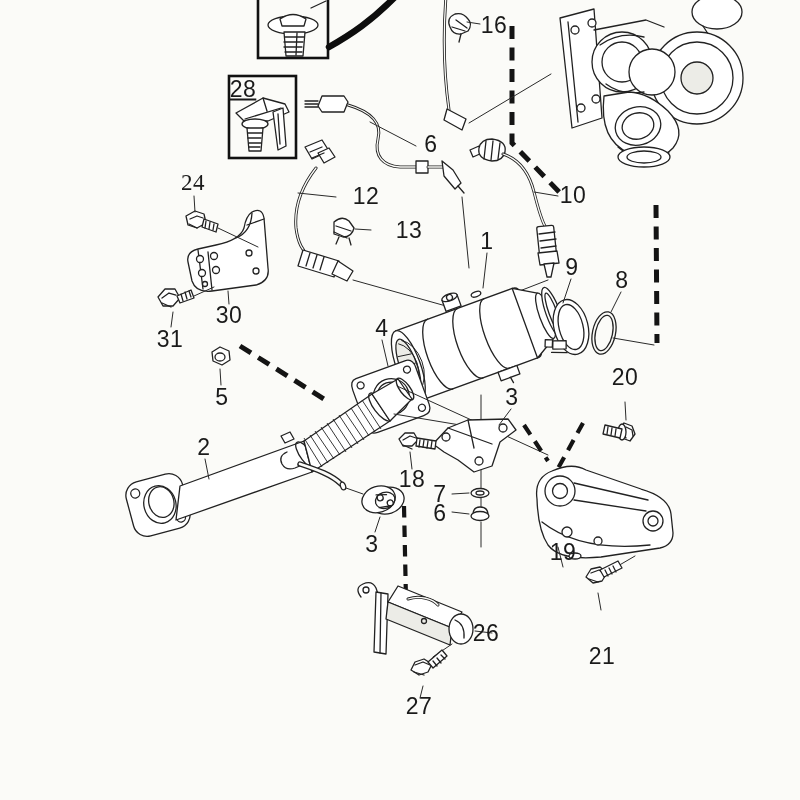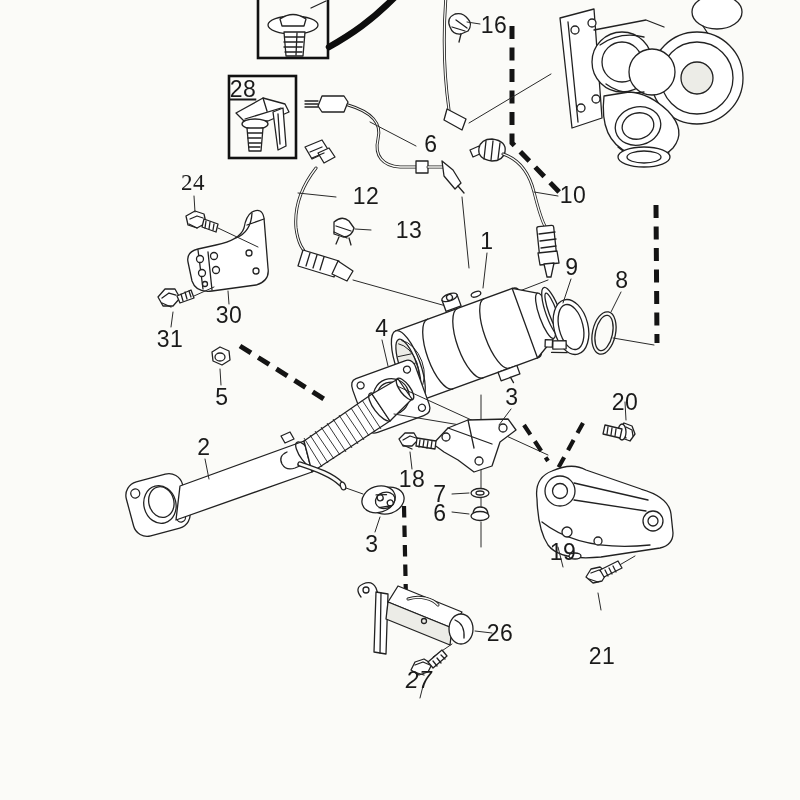--- a/index.html
+++ b/index.html
@@ -363,22 +363,22 @@
       <div class="callout" style="left: 622px; top: 280px;">8</div>
       <div class="callout" style="left: 572px; top: 267px;">9</div>
       <div class="callout" style="left: 573px; top: 195px;">10</div>
       <div class="callout" style="left: 431px; top: 144px;">6</div>
       <div class="callout" style="left: 350px; top: 196px; margin-left: 16px;">12</div>
       <div class="callout" style="left: 385px; top: 230px; margin-left: 24px;">13</div>
       <div class="callout" style="left: 494px; top: 25px;">16</div>
       <div class="callout" style="left: 512px; top: 397px;">3</div>
       <div class="callout" style="left: 412px; top: 479px;">18</div>
       <div class="callout" style="left: 563px; top: 552px;">19</div>
-      <div class="callout" style="left: 625px; top: 402px;">20</div>
+      <div class="callout" style="left: 625px; top: 377px;">20</div>
       <div class="callout" style="left: 602px; top: 619px; margin-top: 37px;">21</div>
       <div class="callout" style="left: 229px; top: 315px;">30</div>
       <div class="callout" style="left: 170px; top: 339px;">31</div>
       <div class="callout" style="left: 193px; top: 183px; font-family: Liberation Serif, serif;">24</div>
-      <div class="callout" style="left: 500px; top: 633px;">26</div>
-      <div class="callout" style="left: 419px; top: 680px; font-style: italic;">27</div>
+      <div class="callout" style="left: 486px; top: 633px;">26</div>
+      <div class="callout" style="left: 419px; top: 706px;">27</div>
       <div class="callout" style="left: 243px; top: 89px; text-decoration: underline;">28</div>
     </div>
 </div>
 
 </body></html>

